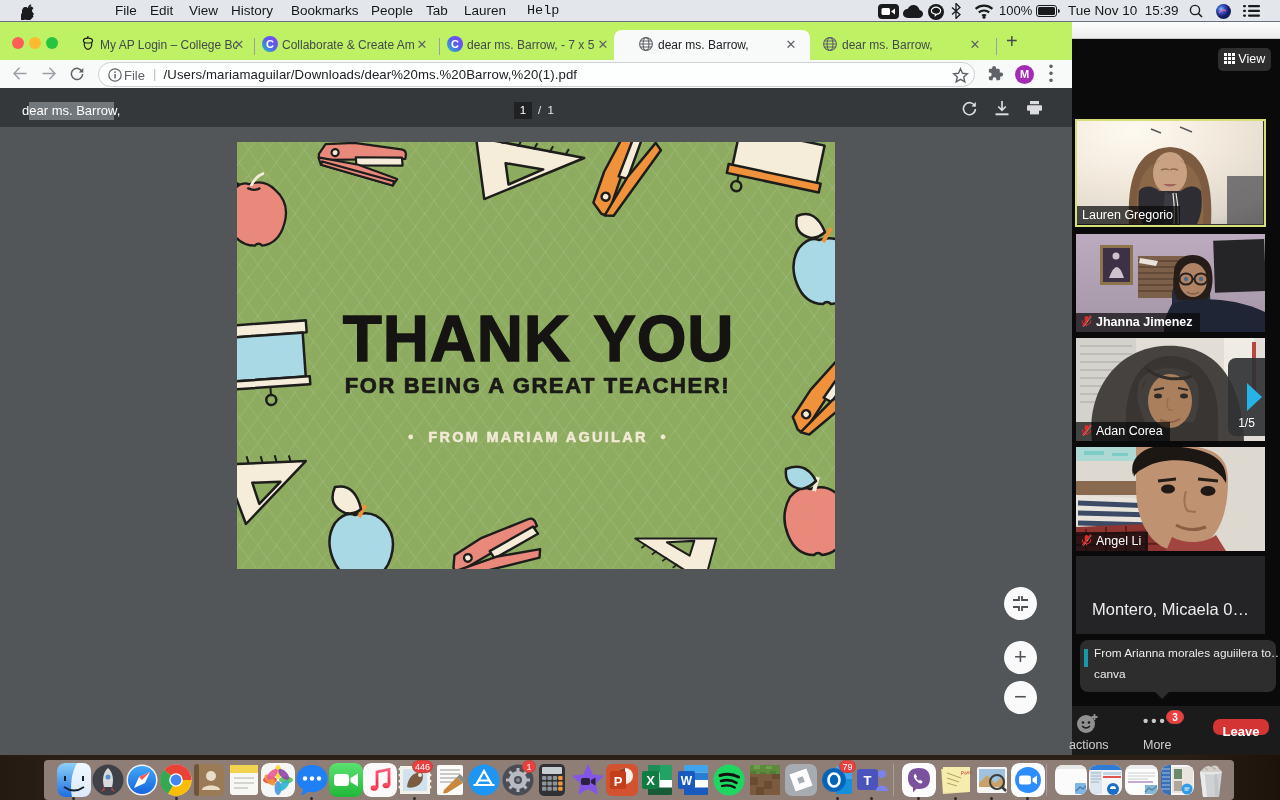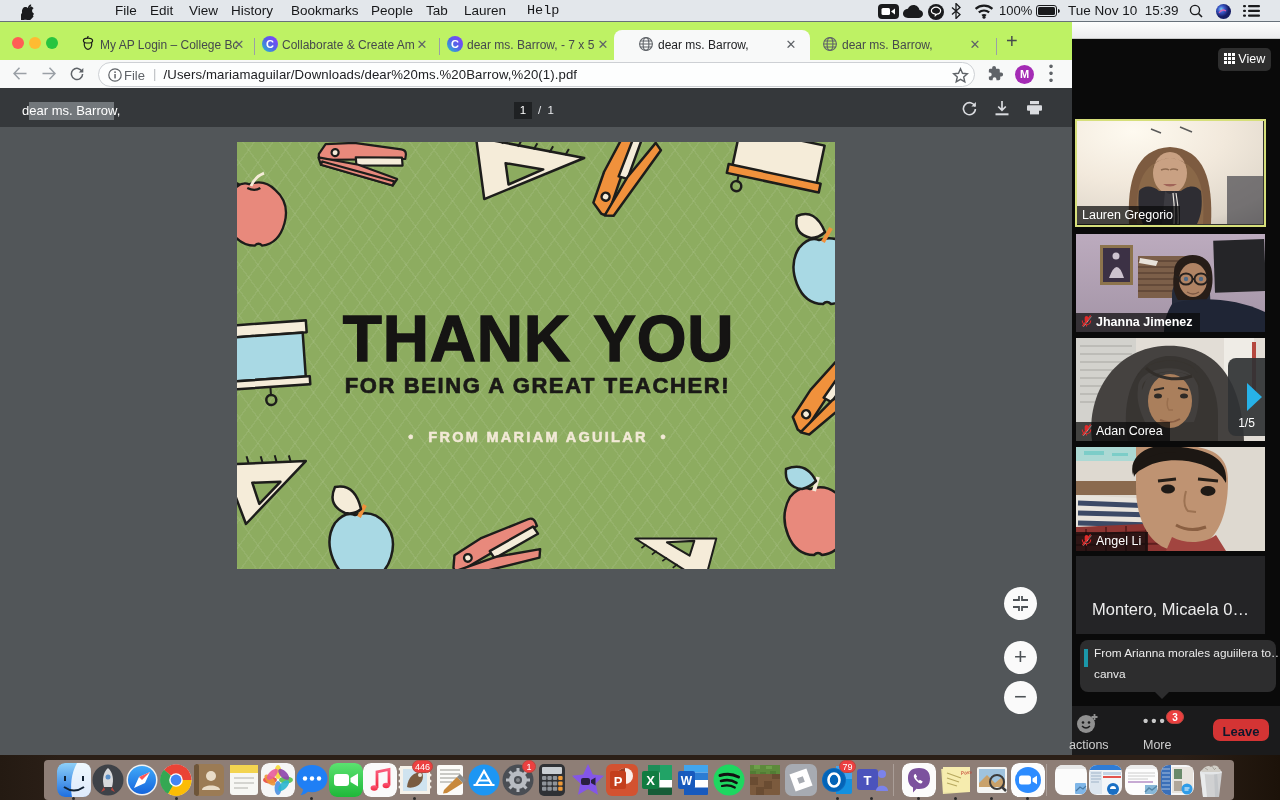--- a/index.html
+++ b/index.html
@@ -49,21 +49,21 @@
 #zoomwin { position:absolute; left:1072px; top:22px; width:208px; height:733px; background:#0a0a0a; }
 #zoomtitle { position:absolute; left:0; top:0; width:208px; height:17px; background:linear-gradient(#fdfdfd,#ececee); border-bottom:1px solid #c9c9c9; }
 #viewbtn { position:absolute; left:146px; top:26px; width:53px; height:23px; background:#2e2e2e; border-radius:5px; color:#fff; font-size:12.5px; line-height:23px; text-align:center; }
 .tile { position:absolute; left:4px; width:189px; overflow:hidden; background:#333; }
 .namelab { position:absolute; left:0; bottom:0; background:rgba(10,10,10,0.72); color:#fff; font-size:12.5px; padding:2px 7px 3px 5px; white-space:nowrap; }
 .micmute { display:inline-block; width:11px; height:12px; vertical-align:-1px; margin-right:4px; }
 #navbox { position:absolute; left:156px; top:336px; width:37px; height:78px; background:rgba(48,50,52,0.92); border-radius:8px 0 0 8px; }
 #chatbub { position:absolute; left:8px; top:618px; width:196px; height:52px; background:#2d2d2e; border-radius:8px;text-align:center; }
 #chatbub .bar { position:absolute; left:4px; top:9px; width:4px; height:18px; background:#1b97a9; }
 #zoombar { position:absolute; left:0; top:684px; width:208px; height:49px; background:#1b1b1c; }
-#leavebtn { position:absolute; left:141px; top:13px; width:56px; height:22px; background:#d43434; border-radius:7px; color:#0f172a; font-weight:bold; font-size:13px; text-align:center; line-height:26px; }
+#leavebtn { position:absolute; left:141px; top:13px; width:56px; height:16px; background:#d43434; border-radius:7px; color:#ffffff; font-weight:bold; font-size:13px; text-align:center; line-height:26px; }
 
 
 #deskstrip { position:absolute; left:0; top:755px; width:1280px; height:45px; background:linear-gradient(90deg,#241a12 0,#2b1f17 60px,#2b1f17 1180px,#1c1209 1280px); }
 #dock { position:absolute; left:44px; top:760px; width:1190px; height:40px; background:#8e7e76; border-radius:4px; }
 .dicon { position:absolute; top:3px; width:34px; height:34px; border-radius:8px; }
 .ddot { position:absolute; top:36.5px; width:3px; height:3px; border-radius:50%; background:#2b2b2b; }
 .badge { position:absolute; background:#ec4040; color:#fff; border-radius:9px; font-size:9px; line-height:13px; text-align:center; border:1px solid #b8473f;}
 </style>
 </head>
 <body>

